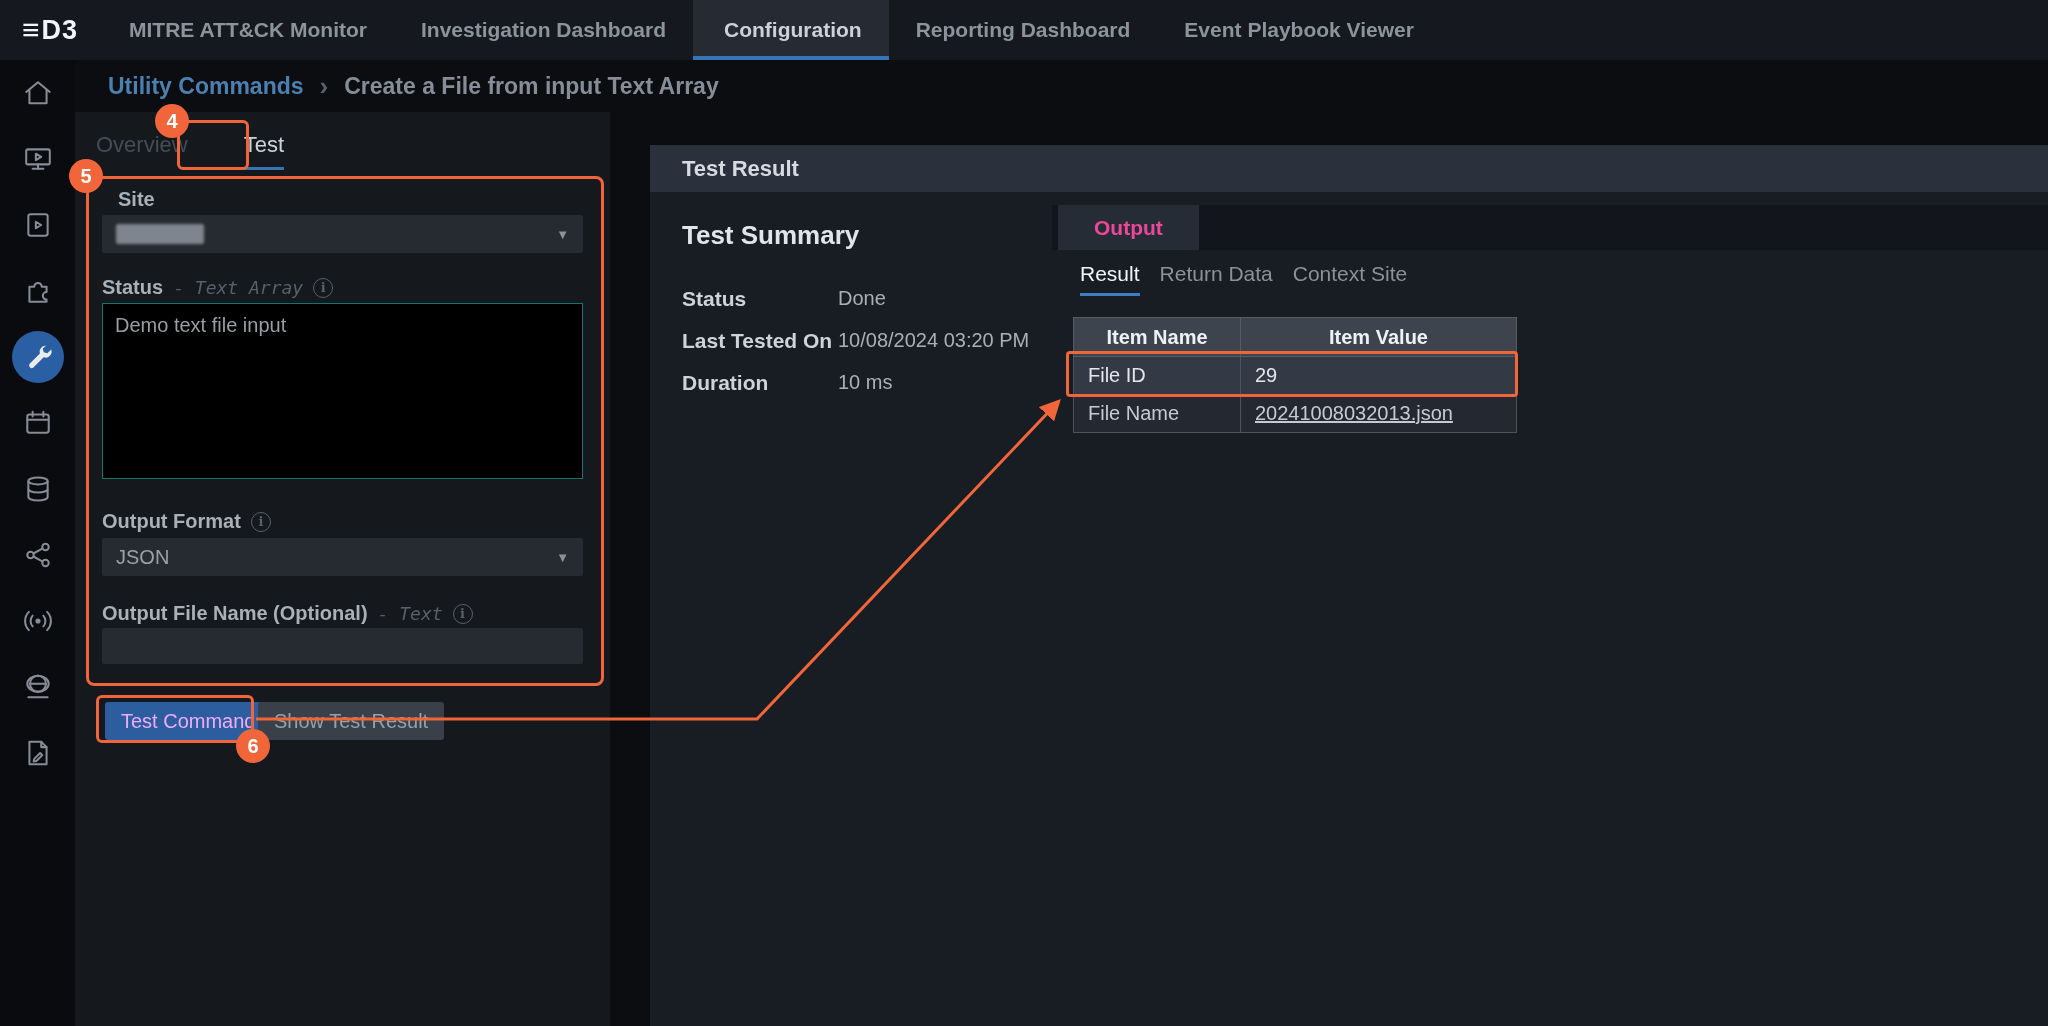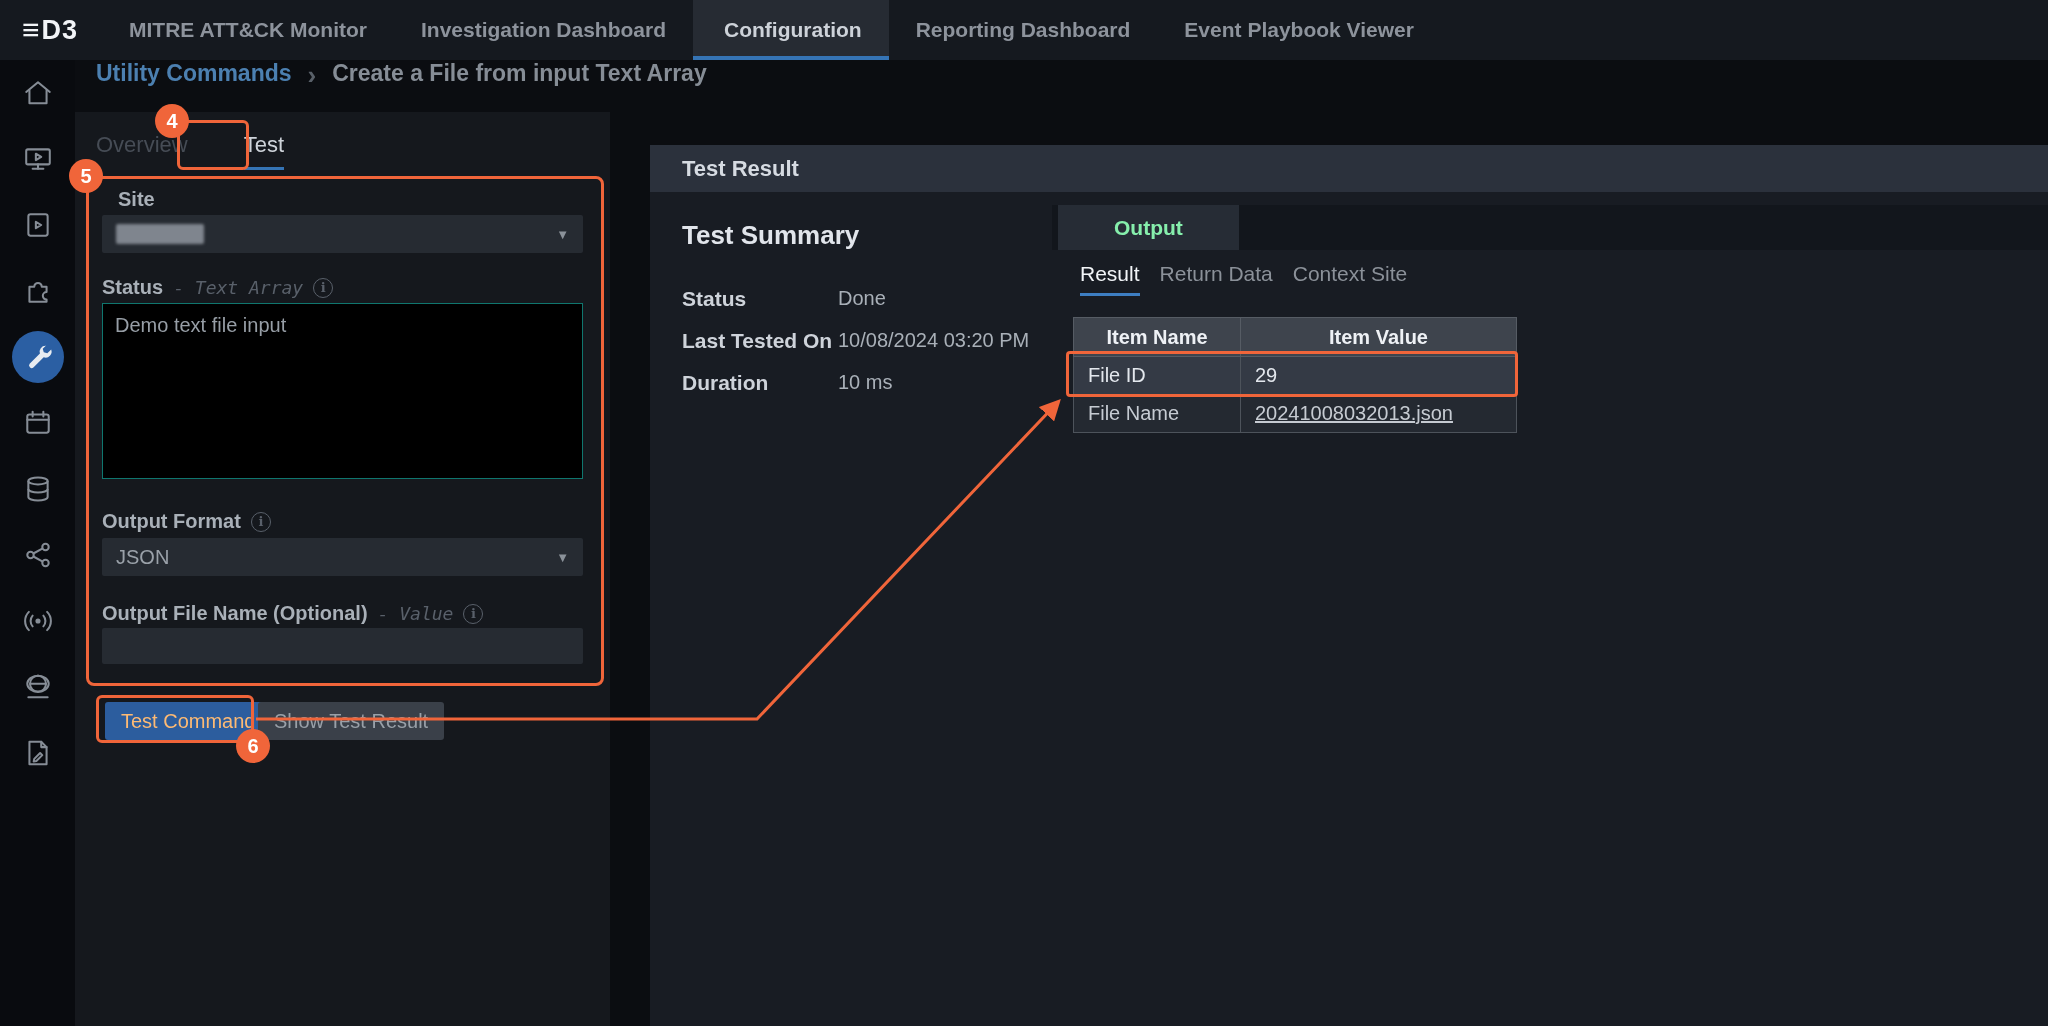--- a/index.html
+++ b/index.html
@@ -7,21 +7,21 @@
   .screen { position:relative; width:2048px; height:1026px; background:#0b0d11; overflow:hidden; }
 
   
   .topnav { position:absolute; top:0; left:0; right:0; height:60px; background:#15191f; display:flex; align-items:stretch; z-index:5; }
   .logo { display:flex; align-items:center; padding:0 24px 0 22px; color:#f2f4f7; font-weight:bold; font-size:27px; letter-spacing:1px; cursor:pointer; }
   .logo .bars { font-size:30px; margin-right:1px; line-height:1; }
   .nav-item { display:flex; align-items:center; padding:0 27px; color:#8d939c; font-size:21px; font-weight:600; cursor:pointer; white-space:nowrap; }
   .nav-item.active { background:#262b33; color:#cdd2d9; box-shadow: inset 0 -4px 0 #3574b5; padding-left: 31px; }
 
   
-  .breadcrumb { position:absolute; top:60px; left:96px; height:52px; display:flex; gap:16px; font-size:23px; font-weight:bold; z-index:2; }
+  .breadcrumb { position:absolute; top:60px; left:108px; height:52px; display:flex; align-items:center; gap:16px; font-size:23px; font-weight:bold; z-index:2; }
   .crumb-link { color:#4c80b1; cursor:pointer; }
   .crumb-sep { color:#596069; font-size:26px; font-weight:bold; }
   .crumb-current { color:#868d96; }
 
   
   .sidebar { position:absolute; top:60px; left:0; width:75px; bottom:0; background:#090b0f; display:flex; flex-direction:column; align-items:center; z-index:4; }
   .sb-item { width:75px; height:66px; display:flex; align-items:center; justify-content:center; color:#868d96; cursor:pointer; }
   .sb-item svg { width:30px; height:30px; display:block; }
   .sb-item .bubble { width:52px; height:52px; display:flex; align-items:center; justify-content:center; border-radius:50%; }
   .sb-item.active .bubble { background:#2b5fa3; color:#e8ecf1; }
@@ -39,36 +39,36 @@
 
   .select-box { position:absolute; left:27px; width:481px; height:38px; background:#262b32; border-radius:2px; display:flex; align-items:center; justify-content:space-between; padding:0 14px; cursor:pointer; }
   .select-box .val { font-size:20px; color:#9aa1a9; }
   .caret { font-size:13px; color:#8a9199; }
   .redacted { width:88px; height:20px; background:#7f858e; border-radius:2px; filter:blur(1.5px); }
 
   .txtarea { position:absolute; left:27px; top:191px; width:481px; height:176px; background:#000000; border:1px solid #0f766e; color:#979ea6; font-size:20px; font-family:"Liberation Sans", sans-serif; padding:10px 12px; resize:none; outline:none; }
   .text-input { position:absolute; left:27px; top:516px; width:481px; height:36px; background:#262b32; border:none; border-radius:2px; color:#cfd4db; font-size:20px; padding:0 12px; outline:none; }
 
   .btn { position:absolute; top:590px; height:38px; border:none; border-radius:3px; font-size:20px; font-family:"Liberation Sans", sans-serif; padding:0 16px; cursor:pointer; }
-  .btn-primary { left:30px; background:#2c5d9e; color:#fdba74; }
+  .btn-primary { left:30px; background:#2c5d9e; color:#f0abfc; }
   .btn-secondary { left:183px; background:#3a4049; color:#99a0a8; }
 
   
   .tr-panel { position:absolute; left:650px; top:145px; right:0; bottom:0; z-index:1; }
   .tr-header { height:47px; background:#2b313c; display:flex; align-items:center; padding-left:32px; font-size:22px; font-weight:bold; color:#d6dbe2; }
   .tr-body { position:absolute; top:47px; left:0; right:0; bottom:0; background:#181c23; }
 
   .summary { position:absolute; left:32px; top:28px; }
   .summary h2 { font-size:26px; font-weight:bold; color:#e1e5eb; margin-bottom:36px; }
   .sum-grid { display:grid; grid-template-columns:156px auto; row-gap:18px; }
   .sum-label { font-size:21px; font-weight:bold; color:#ced3da; }
   .sum-value { font-size:20px; color:#a9b0b8; }
 
   .out-strip { position:absolute; left:402px; right:0; top:13px; height:45px; background:#12161c; display:flex; }
-  .out-tab { margin-left:6px; padding:0 56px; background:#262c35; color:#86efac; font-size:21px; font-weight:bold; display:flex; align-items:center; cursor:pointer; }
+  .out-tab { margin-left:6px; padding:0 36px; background:#262c35; color:#ec4899; font-size:21px; font-weight:bold; display:flex; align-items:center; cursor:pointer; }
 
   .res-tabs { position:absolute; left:430px; top:70px; display:flex; gap:20px; font-size:21px; }
   .res-tab { color:#8b9199; padding-bottom:7px; cursor:pointer; }
   .res-tab.active { color:#f2f5f8; border-bottom:3px solid #3d7ec2; }
 
   .res-table { position:absolute; left:423px; top:125px; border-collapse:collapse; }
   .res-table th { width:167px; height:39px; background:#3e444d; color:#eef1f5; font-size:20px; font-weight:bold; border:1px solid #565c64; text-align:center; }
   .res-table th.val-col { width:276px; }
   .res-table td { height:38px; font-size:20px; border:1px solid #4d535b; padding:0 14px; }
   .row-hl td { background:#343a45; color:#e3e7ed; }
@@ -233,21 +233,21 @@
       <span>Output Format</span>
       <span class="info-ic">i</span>
     </div>
     <div class="select-box" style="top:426px;">
       <span class="val">JSON</span>
       <span class="caret">▼</span>
     </div>
 
     <div class="fld-label" style="top:490px;">
       <span>Output File Name (Optional)</span>
-      <span class="hint">- Value</span>
+      <span class="hint">- Text</span>
       <span class="info-ic">i</span>
     </div>
     <input class="text-input" type="text" style="">
 
     <button class="btn btn-primary">Test Command</button>
     <button class="btn btn-secondary">Show Test Result</button>
   </div>
 
   <div class="tr-panel">
     <div class="tr-header">

